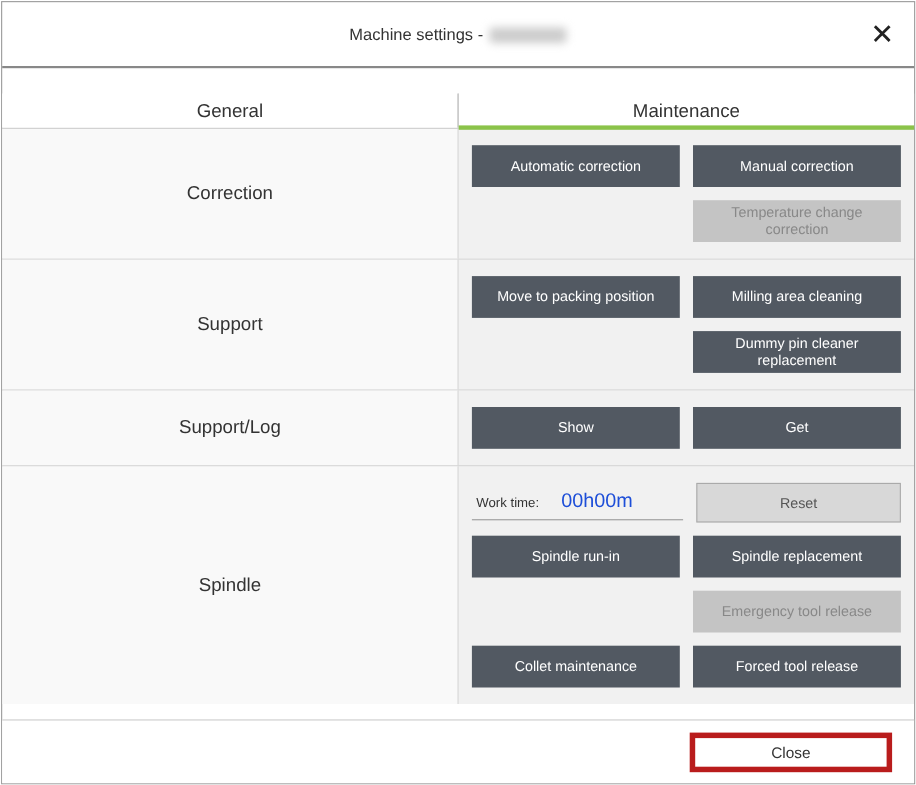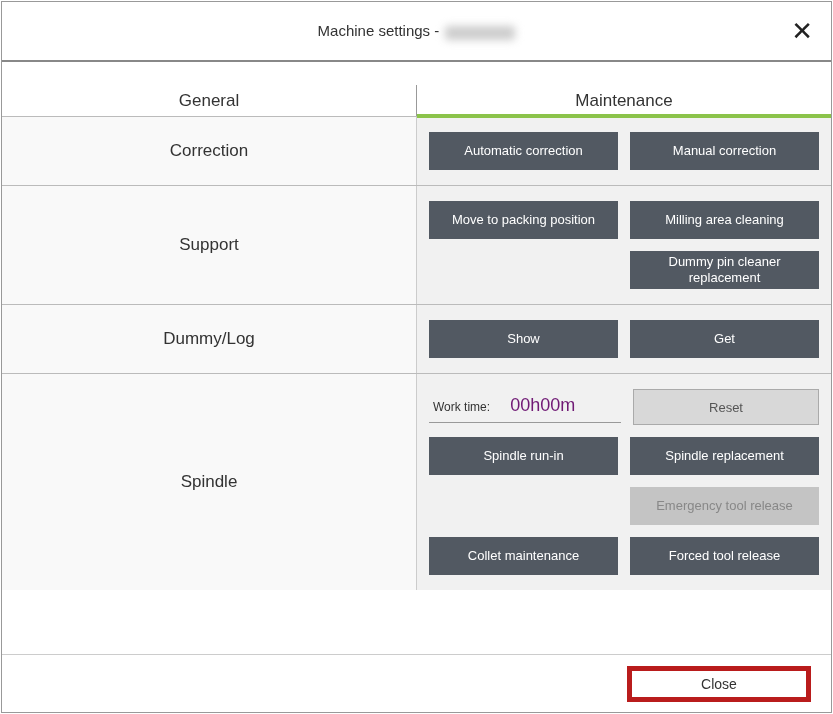--- a/index.html
+++ b/index.html
@@ -160,21 +160,21 @@
       border-bottom: 1px solid #999;
       padding: 4px 4px 6px 4px;
       gap: 20px;
     }
     .worktime-label {
       font-size: 12px;
       color: #333;
     }
     .worktime-value {
       font-size: 18px;
-      color: #701a75;
+      color: #1d4ed8;
     }
     .reset-btn {
       flex: 1;
       height: 36px;
       border: 1px solid #aaa;
       background: #d8d8d8;
       color: #555;
       font-size: 13px;
       font-family: inherit;
       cursor: pointer;
@@ -222,39 +222,43 @@
 
   <div class="content">
 
     <div class="section">
       <div class="section-label">Correction</div>
       <div class="section-body">
         <div class="btn-row">
           <button class="btn">Automatic correction</button>
           <button class="btn">Manual correction</button>
         </div>
+        <div class="btn-row">
+          <div class="btn placeholder"></div>
+          <button class="btn disabled">Temperature change correction</button>
+        </div>
       </div>
     </div>
 
     <div class="section">
       <div class="section-label">Support</div>
       <div class="section-body">
         <div class="btn-row">
           <button class="btn">Move to packing position</button>
           <button class="btn">Milling area cleaning</button>
         </div>
         <div class="btn-row">
           <div class="btn placeholder"></div>
           <button class="btn">Dummy pin cleaner replacement</button>
         </div>
       </div>
     </div>
 
     <div class="section">
-      <div class="section-label">Dummy/Log</div>
+      <div class="section-label">Support/Log</div>
       <div class="section-body">
         <div class="btn-row">
           <button class="btn">Show</button>
           <button class="btn">Get</button>
         </div>
       </div>
     </div>
 
     <div class="section" style="border-bottom:none">
       <div class="section-label">Spindle</div>

